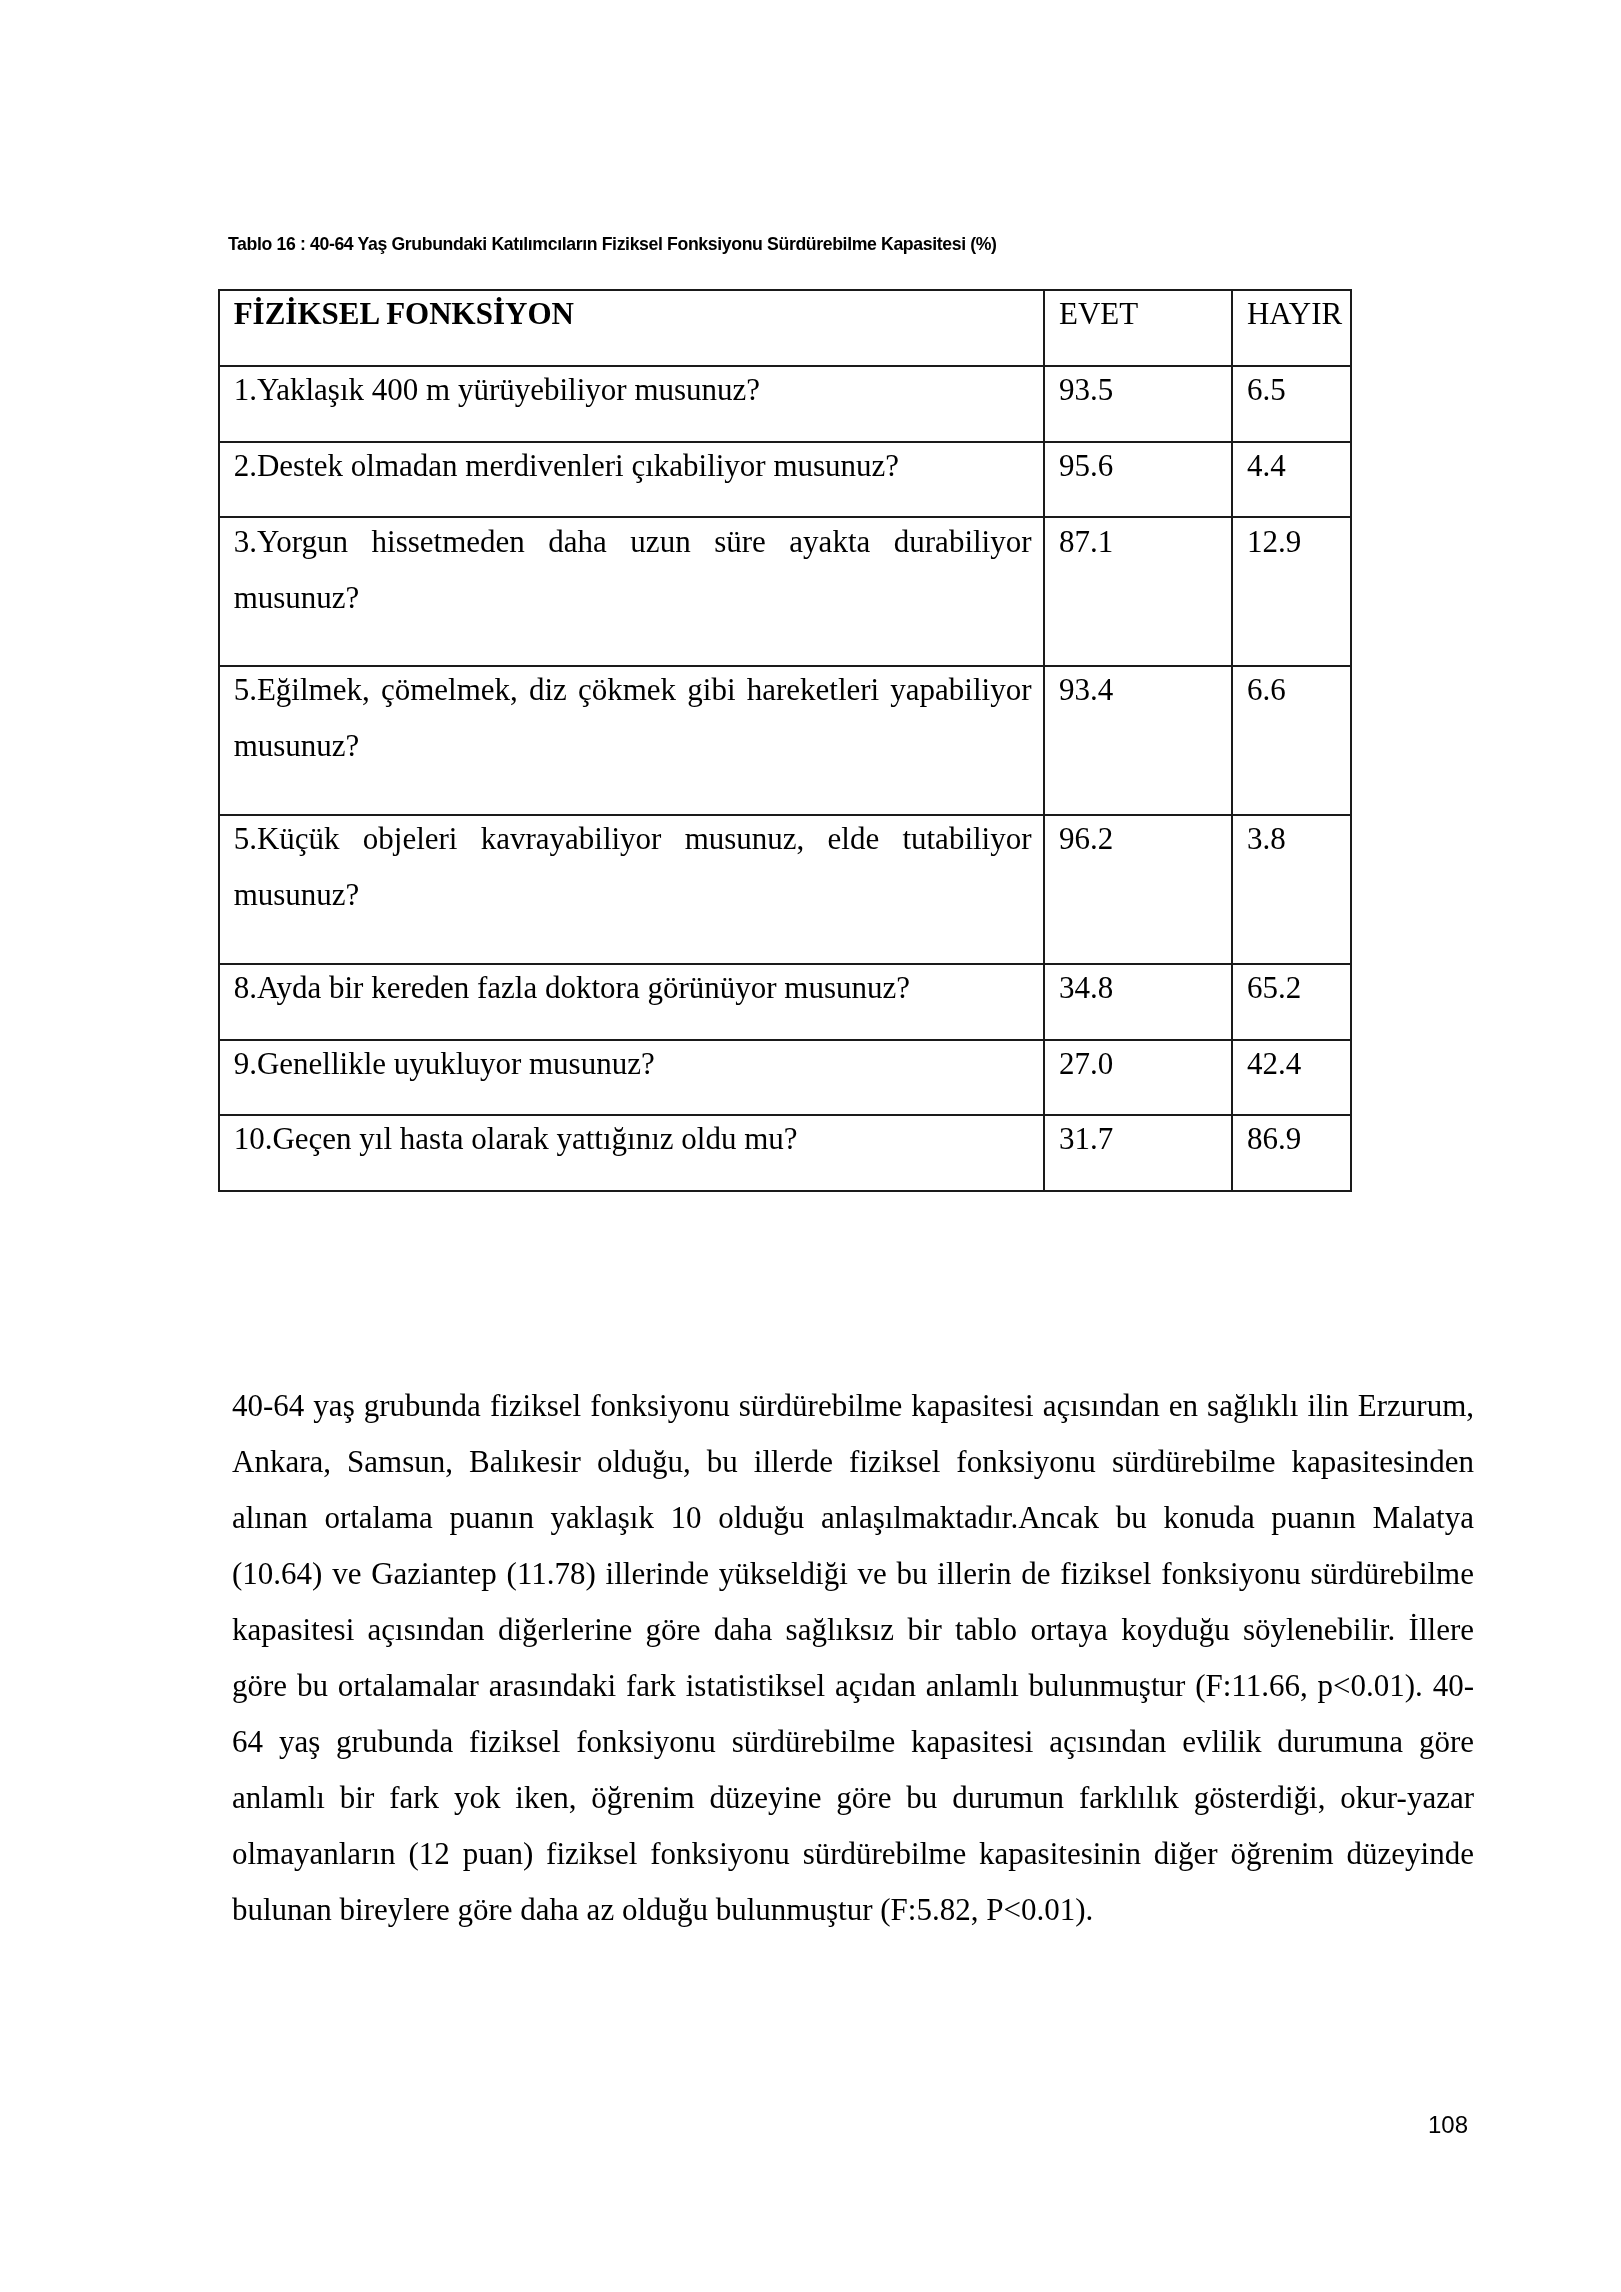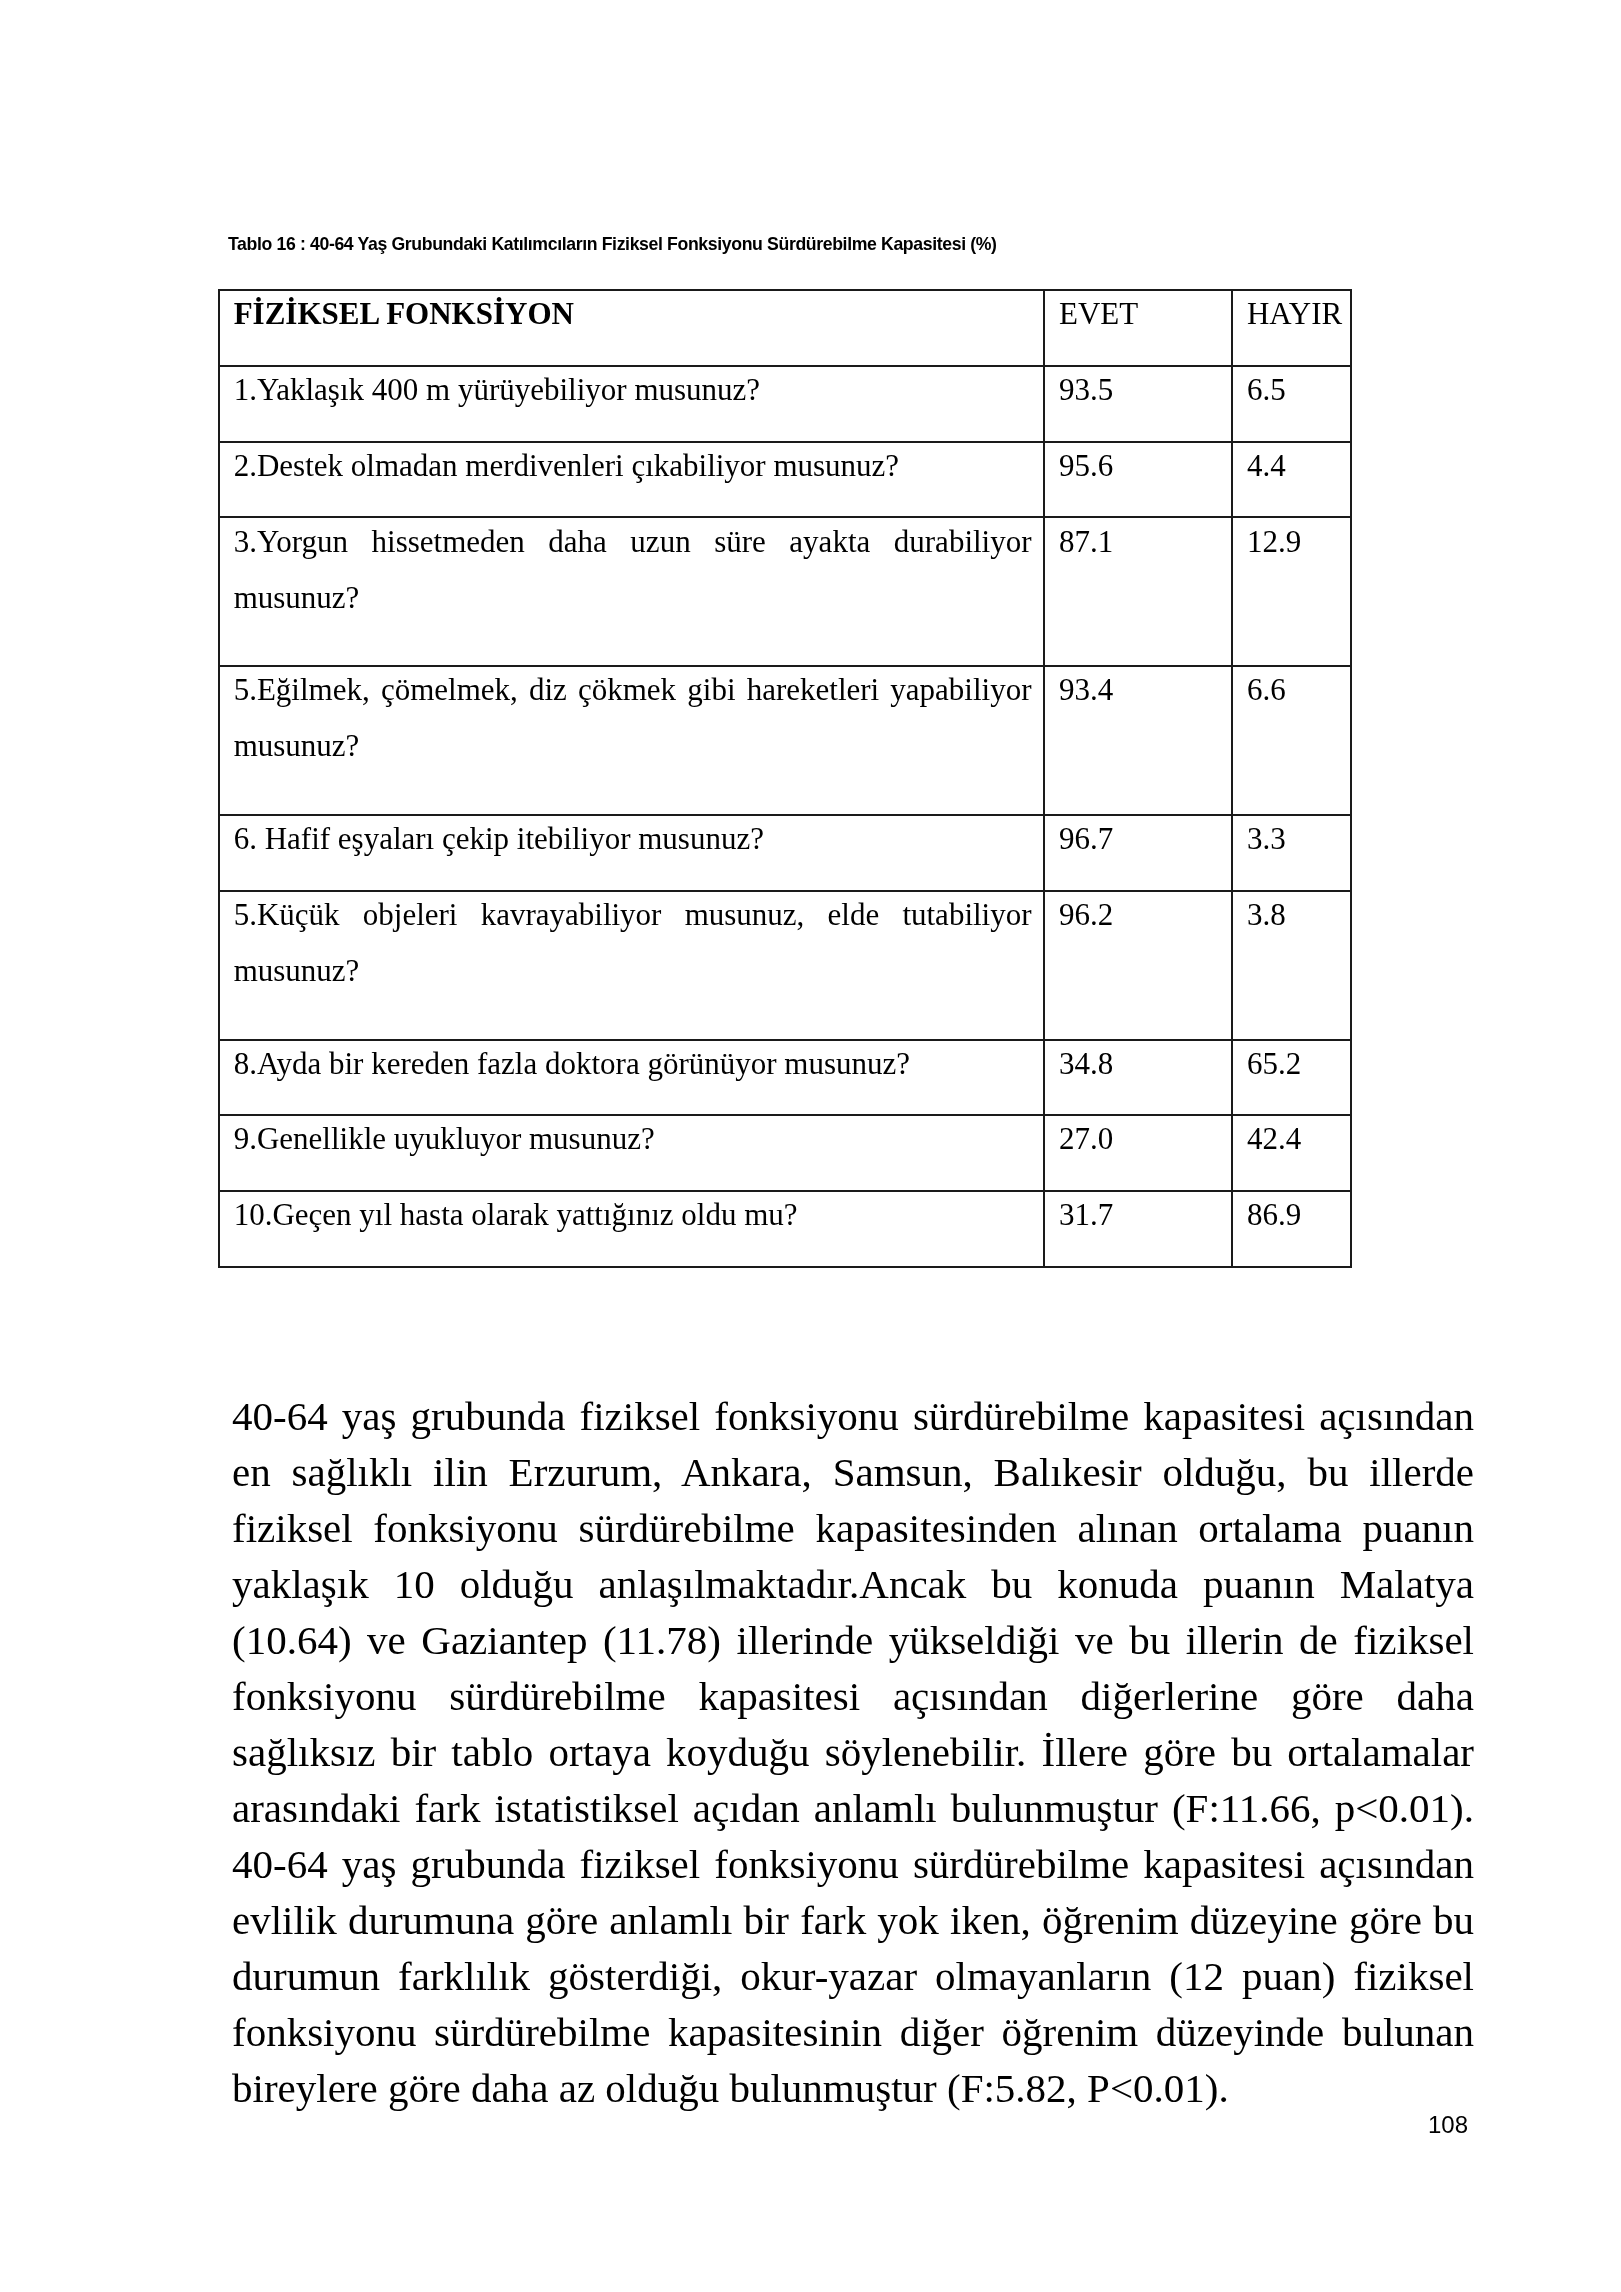--- a/index.html
+++ b/index.html
@@ -63,21 +63,21 @@
     }
     .head-q {
       font-weight: bold;
     }
     .paragraph {
       position: absolute;
       left: 232px;
       top: 1347px;
       width: 1242px;
       font-family: "Liberation Serif", serif;
-      font-size: 41px;
+      font-size: 31px;
       line-height: 56px;
       text-align: justify;
     }
     .page-number {
       position: absolute;
       left: 1428px;
       top: 2111px;
       font-family: "Liberation Sans", sans-serif;
       font-size: 24px;
     }
@@ -137,31 +137,20 @@
       <td class="q">
           <span class="q-text">5.Eğilmek, çömelmek, diz çökmek gibi hareketleri yapabiliyor musunuz?</span>
         </td>
       <td class="v1">
           <span class="q-text">93.4</span>
         </td>
       <td class="v2">
           <span class="q-text">6.6</span>
         </td>
     </tr>
-    <tr class="row-1">
-      <td class="q">
-          <span class="q-text">6. Hafif eşyaları çekip itebiliyor musunuz?</span>
-        </td>
-      <td class="v1">
-          <span class="q-text">96.7</span>
-        </td>
-      <td class="v2">
-          <span class="q-text">3.3</span>
-        </td>
-    </tr>
     <tr class="row-2">
       <td class="q">
           <span class="q-text">5.Küçük objeleri kavrayabiliyor musunuz, elde tutabiliyor musunuz?</span>
         </td>
       <td class="v1">
           <span class="q-text">96.2</span>
         </td>
       <td class="v2">
           <span class="q-text">3.8</span>
         </td>

